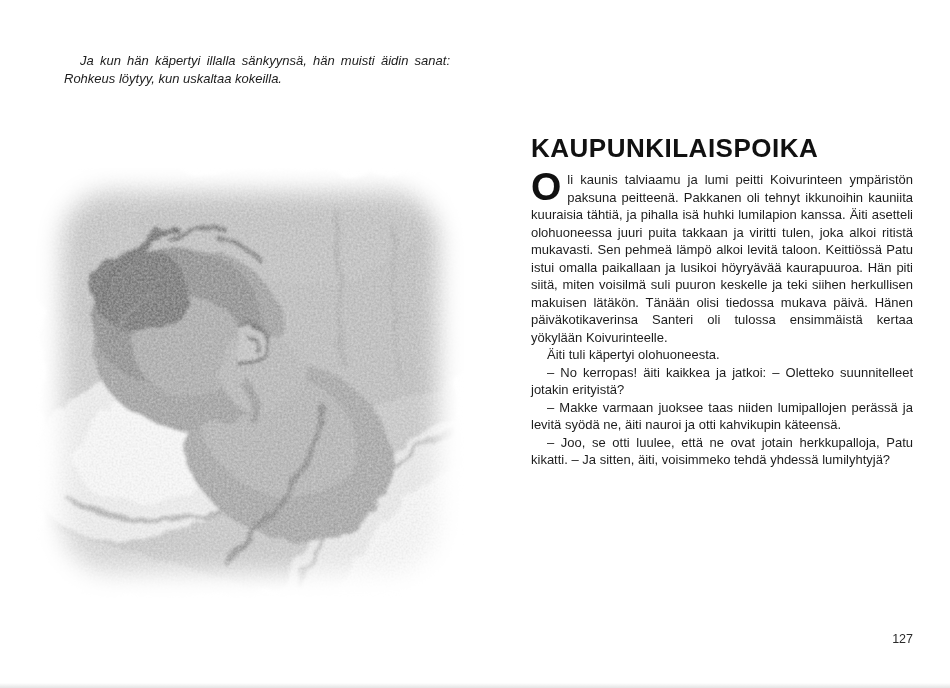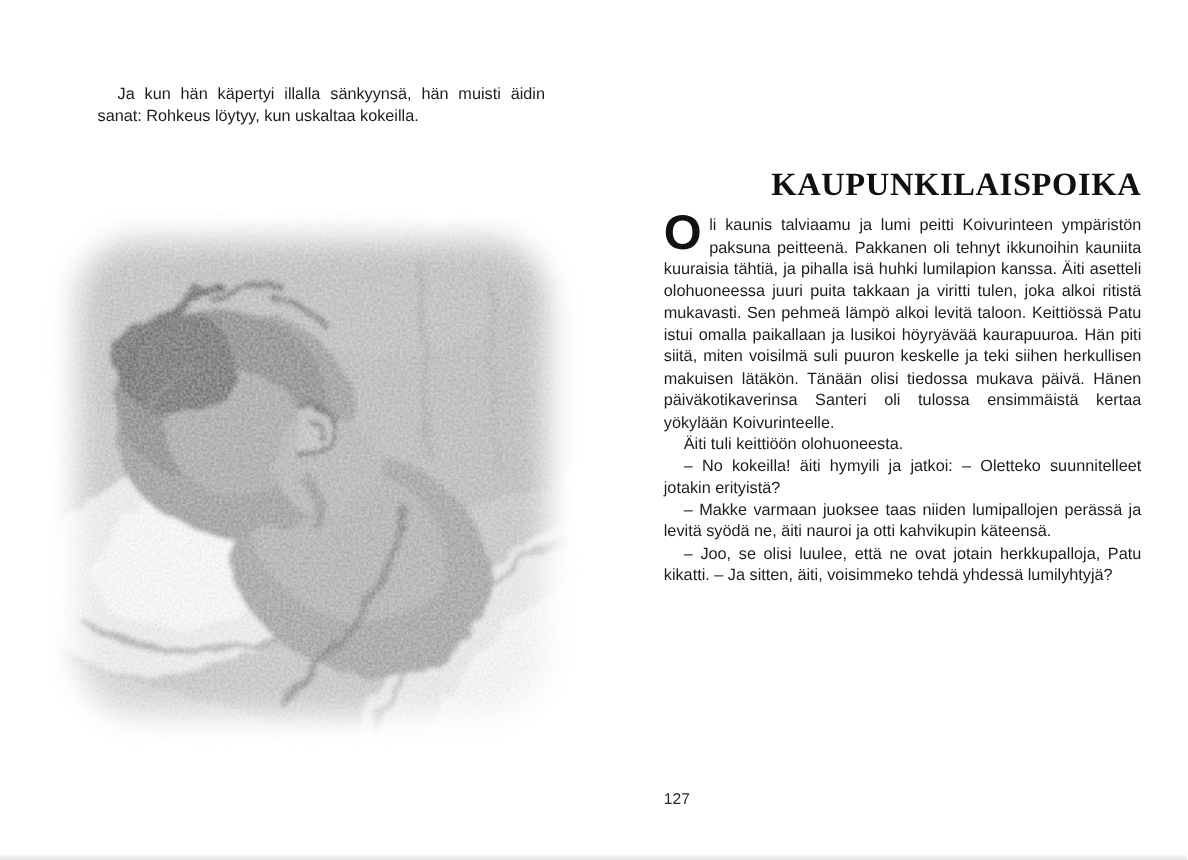--- a/index.html
+++ b/index.html
@@ -12,60 +12,59 @@
     overflow: hidden;
   }
 
   
   .left-text {
     position: absolute;
     left: 64px; top: 52px; width: 386px;
     font-size: 13px; line-height: 18px;
     text-align: justify;
   }
-  .left-text p { margin: 14px; text-indent: 16px; }
+  .left-text p { margin: 0; text-indent: 16px; font-style: italic; }
 
   .illustration-wrap {
     position: absolute;
     left: 36px; top: 168px;
     width: 428px; height: 430px;
   }
 
   
   .chapter-title {
     position: absolute;
     left: 531px; top: 116px; width: 382px;
-    text-align: right;
+    text-align: left;
     font-size: 26px;
     font-weight: bold;
     letter-spacing: 0.5px;
     color: #111;
     white-space: nowrap;
-    font-family: Liberation Serif, serif;
   }
   .right-body {
     position: absolute;
     left: 531px; top: 171px; width: 382px;
     font-size: 13px; line-height: 17.5px;
     text-align: justify;
   }
   .right-body p { margin: 0; text-indent: 16px; }
   .right-body p.opening { text-indent: 0; }
   .dropcap {
     float: left;
     font-size: 39px;
     line-height: 30px;
     font-weight: bold;
     padding: 1px 6px 0 0;
     color: #111;
   }
   .page-number {
     position: absolute;
     left: 531px; top: 632px; width: 382px;
-    text-align: left;
+    text-align: right;
     font-size: 12.5px;
     color: #2a2a2a;
   }
 
   .page-bottom-edge {
     position: absolute;
     left: 0; bottom: 0; width: 100%; height: 5px;
     background: linear-gradient(#ffffff, #e4e4e4);
   }
 </style>
@@ -146,21 +145,21 @@
       <rect width="428" height="430" filter="url(#grainLight)" style="mix-blend-mode:screen" opacity="0.5"></rect>
       <rect width="428" height="430" filter="url(#grainDark)" style="mix-blend-mode:multiply" opacity="0.28"></rect>
     </g>
   </svg>
 </div>
 
 <h1 class="chapter-title">KAUPUNKILAISPOIKA</h1>
 
 <div class="right-body">
   <p class="opening"><span class="dropcap">O</span><span>li kaunis talviaamu ja lumi peitti Koivurinteen ympäristön paksuna peitteenä. Pakkanen oli tehnyt ikkunoihin kauniita kuuraisia tähtiä, ja pihalla isä huhki lumilapion kanssa. Äiti asetteli olohuoneessa juuri puita takkaan ja viritti tulen, joka alkoi ritistä mukavasti. Sen pehmeä lämpö alkoi levitä taloon. Keittiössä Patu istui omalla paikallaan ja lusikoi höyryävää kaurapuuroa. Hän piti siitä, miten voisilmä suli puuron keskelle ja teki siihen herkullisen makuisen lätäkön. Tänään olisi tiedossa mukava päivä. Hänen päiväkotikaverinsa Santeri oli tulossa ensimmäistä kertaa yökylään Koivurinteelle.</span></p>
-  <p>Äiti tuli keittiöön olohuoneesta.</p>
-  <p>– No kokeilla! äiti hymyili ja jatkoi: – Oletteko suunnitelleet jotakin erityistä?</p>
+  <p>Äiti tuli käpertyi olohuoneesta.</p>
+  <p>– No kerropas! äiti kaikkea ja jatkoi: – Oletteko suunnitelleet jotakin erityistä?</p>
   <p>– Makke varmaan juoksee taas niiden lumipallojen perässä ja levitä syödä ne, äiti nauroi ja otti kahvikupin käteensä.</p>
-  <p>– Joo, se olisi luulee, että ne ovat jotain herkkupalloja, Patu kikatti. – Ja sitten, äiti, voisimmeko tehdä yhdessä lumilyhtyjä?</p>
+  <p>– Joo, se otti luulee, että ne ovat jotain herkkupalloja, Patu kikatti. – Ja sitten, äiti, voisimmeko tehdä yhdessä lumilyhtyjä?</p>
 </div>
 
 <div class="page-number">127</div>
 
 <div class="page-bottom-edge"></div>
 
 </body></html>

